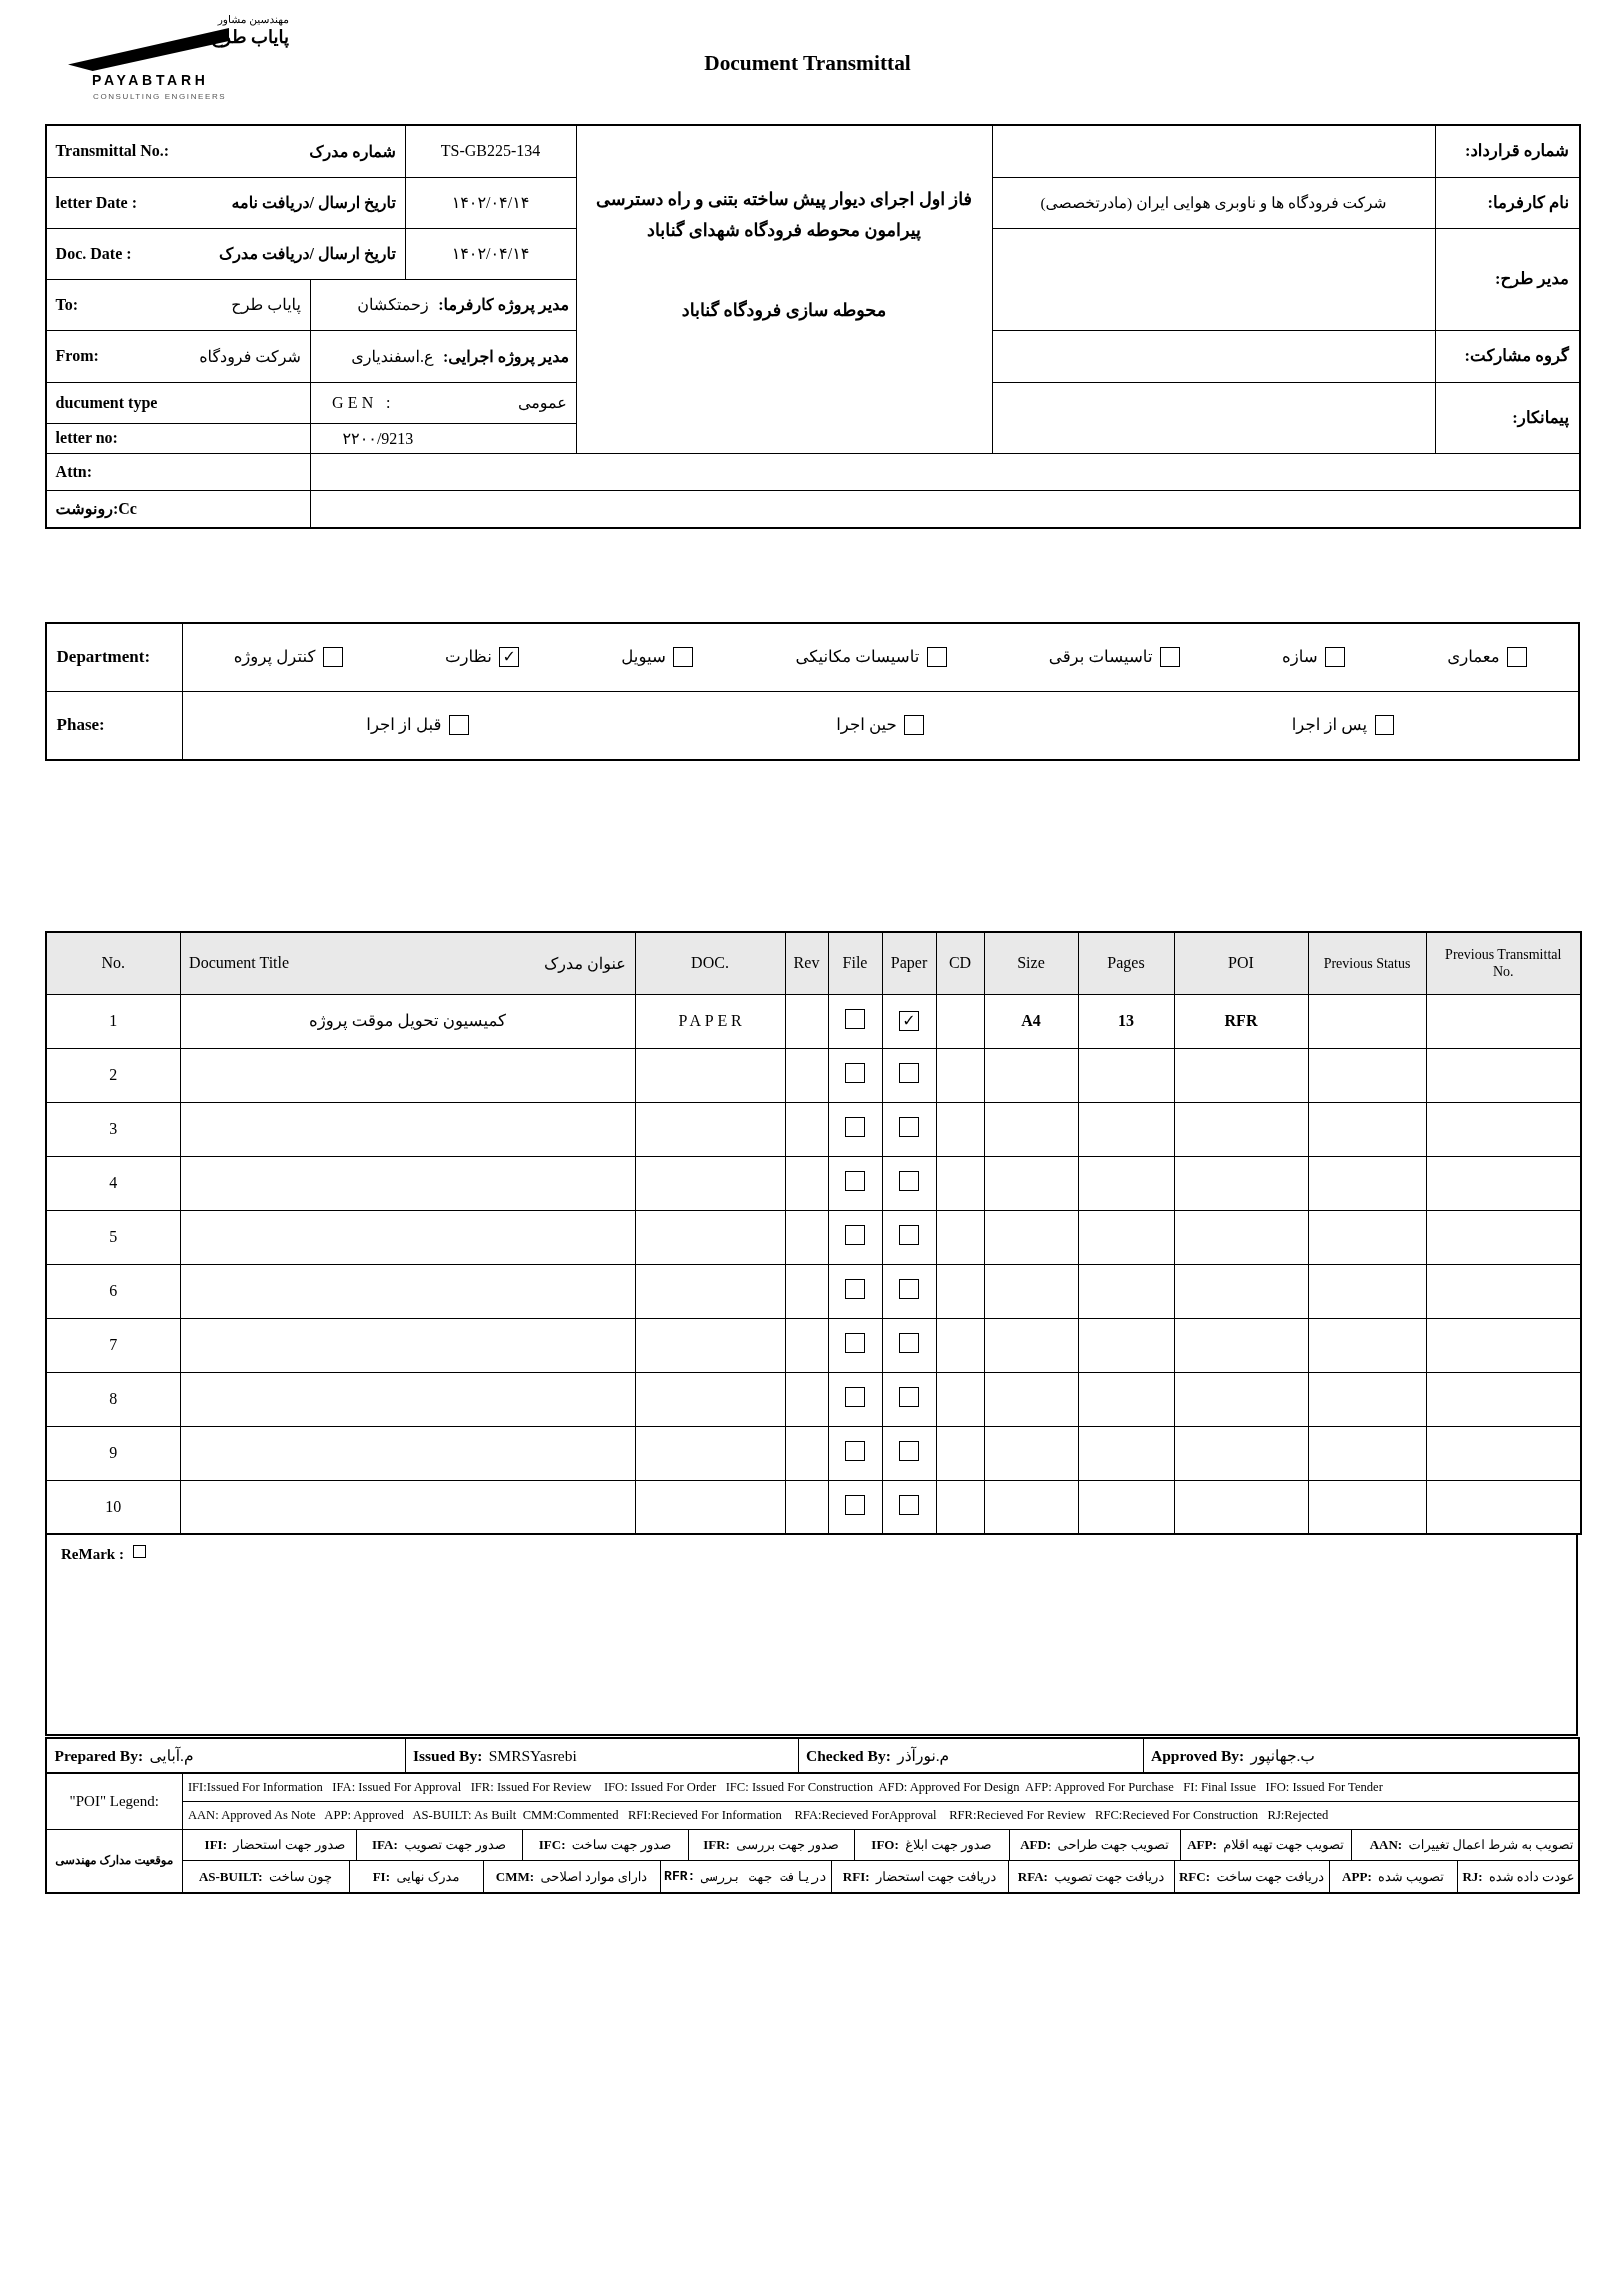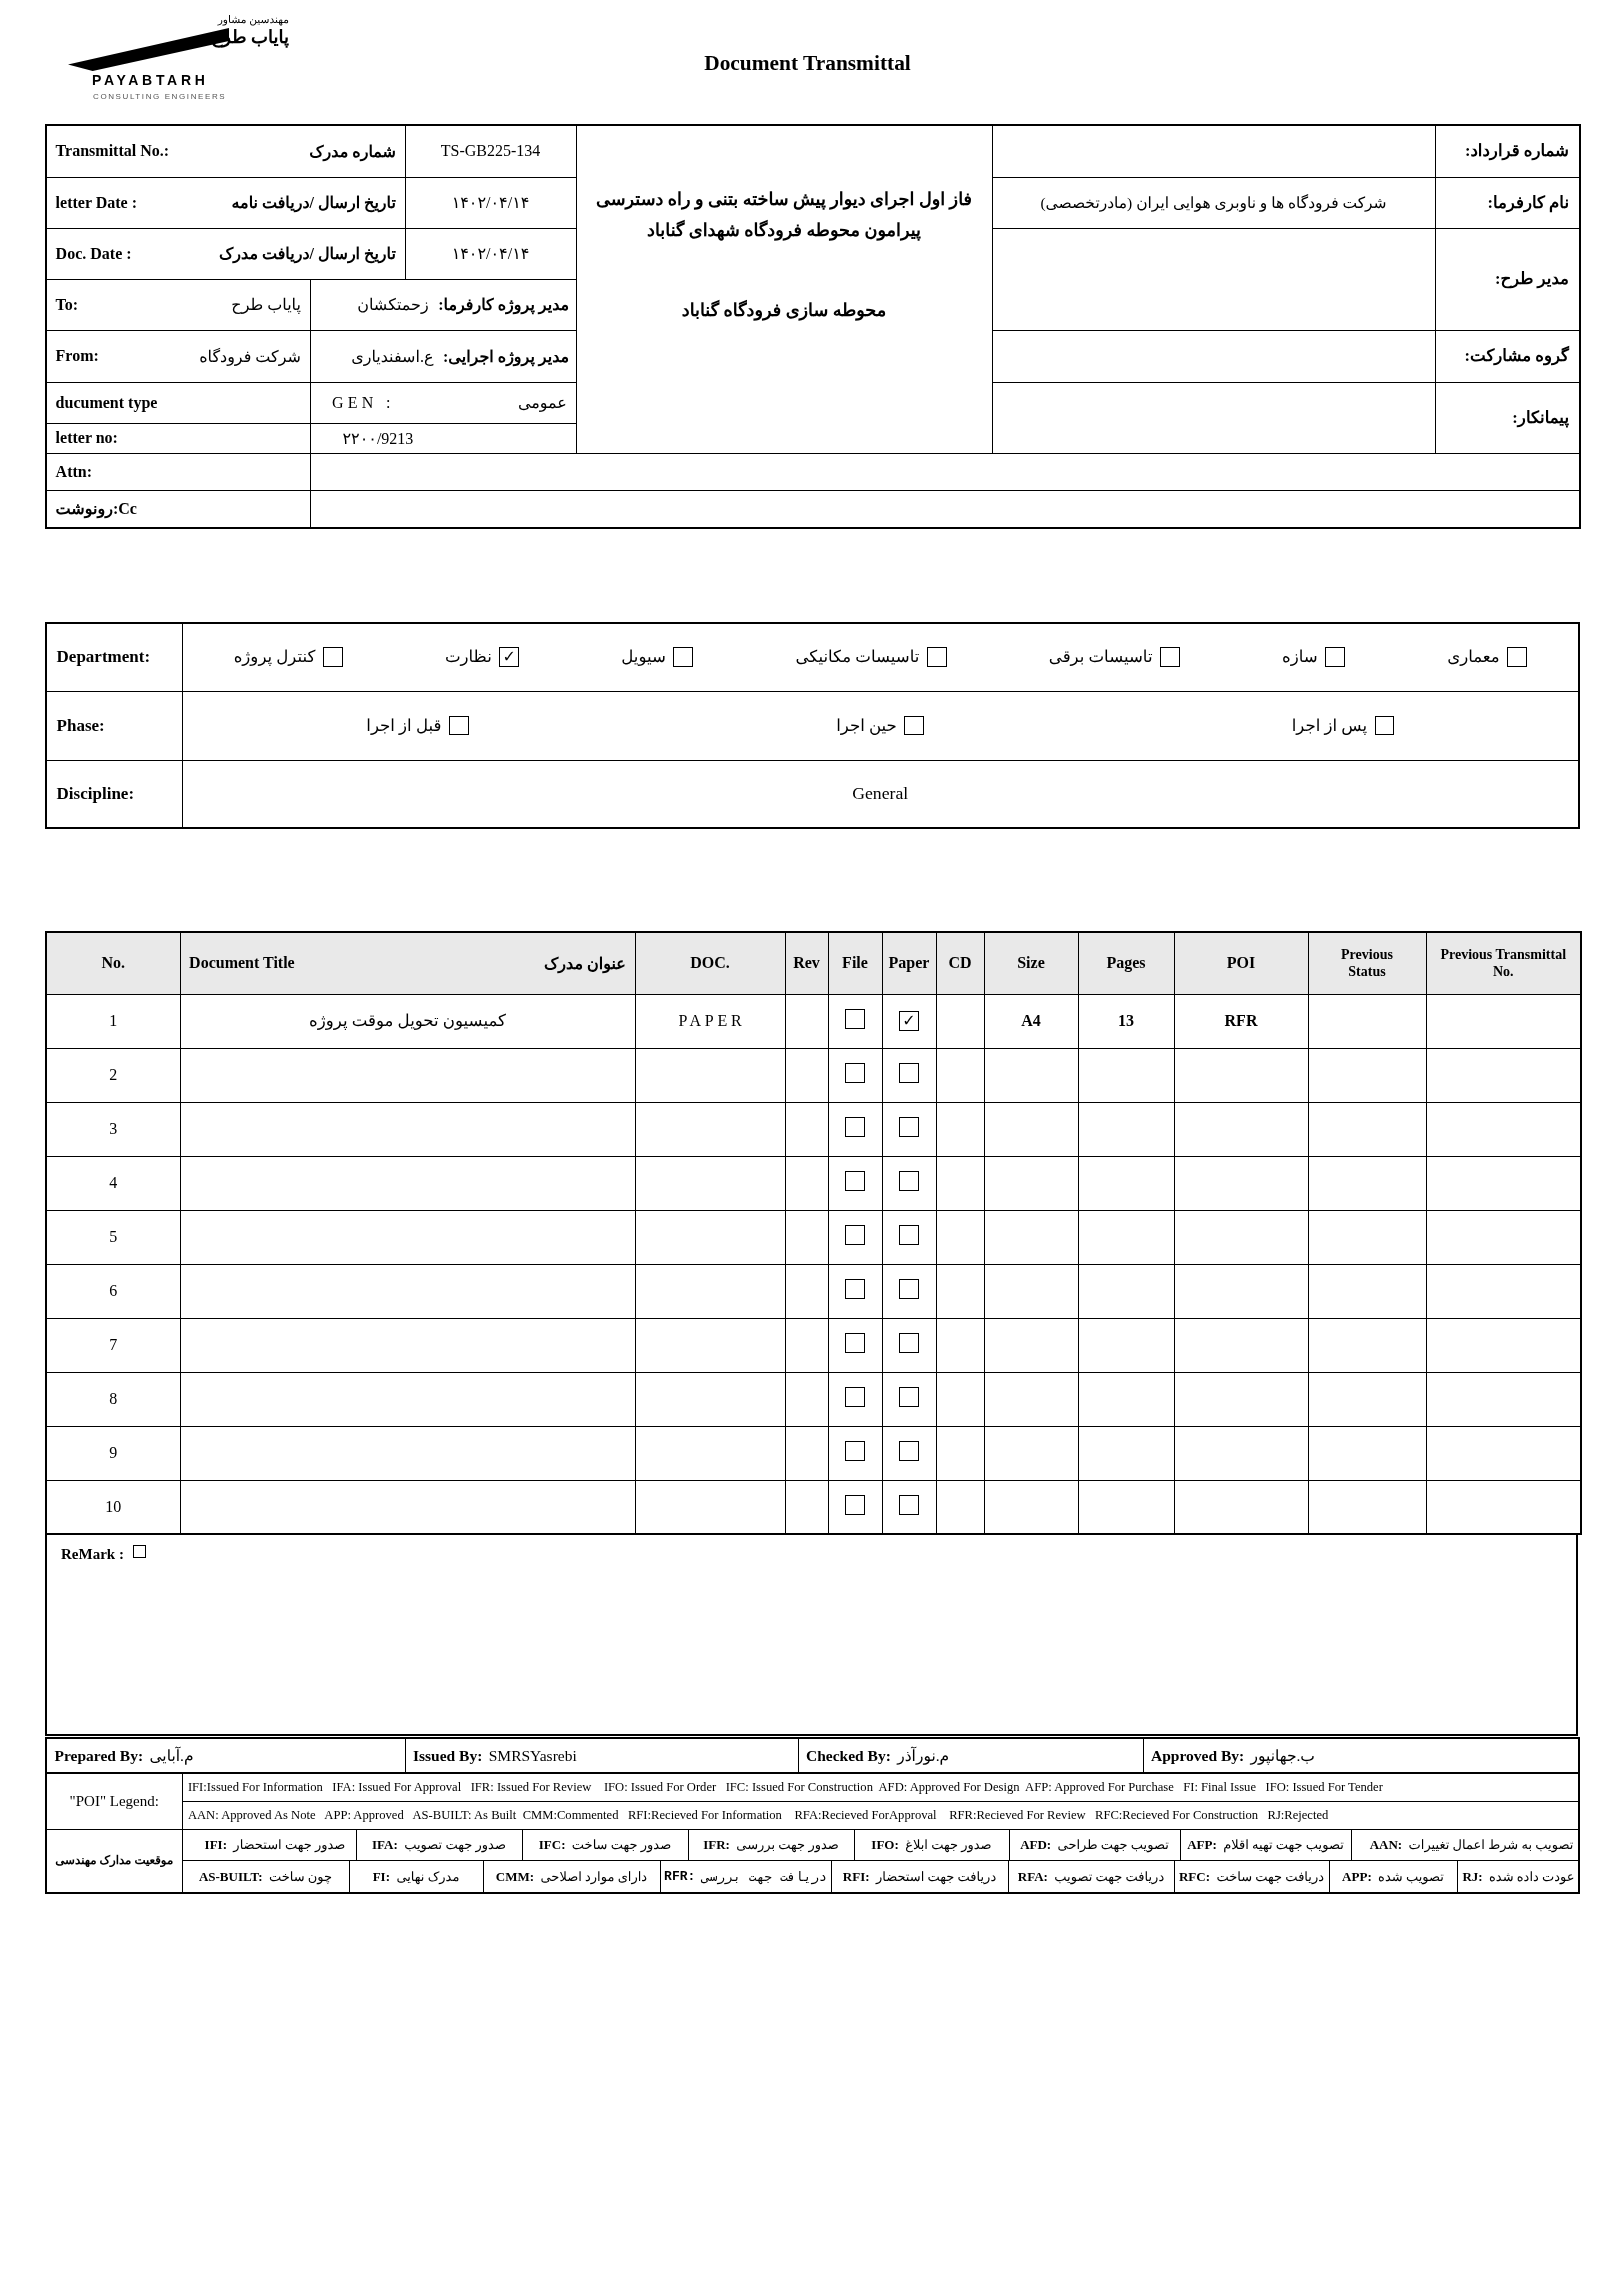--- a/index.html
+++ b/index.html
@@ -37,21 +37,21 @@
   
   .cb{display:inline-flex;align-items:center;justify-content:center;width:17.7px;height:17.7px;
       border:1.6px solid #000;font-size:16px;line-height:1;flex:0 0 auto;
       font-family:"DejaVu Sans",sans-serif;}
   .cb-sm{display:inline-block;width:11.8px;height:11.8px;border:1.1px solid #000;margin-left:8.6px;}
   
   .items{display:flex;justify-content:space-around;align-items:center;direction:rtl;width:100%;}
   .item{display:flex;align-items:center;gap:7.5px;font-size:16.6px;direction:rtl;}
   .sec-label{font-weight:bold;font-size:17px;padding-left:9.6px;}
   
-  .docs tr.head td{background:#e9e9e9;font-weight:bold;text-align:center;}
+  .docs tr.head td{background:#e9e9e9;font-weight:normal;text-align:center;}
   .hsm{font-size:14px;line-height:1.25;padding:0 13px;white-space:normal;}
   .sp{letter-spacing:3.7px;padding-left:3.7px;}
   .fa-cell{direction:rtl;text-align:center;font-size:16.6px;}
   
   .remark{left:45px;top:1533px;width:1533px;height:203px;border:2.1px solid #000;
           font-size:15px;font-weight:bold;padding:9.6px 0 0 14px;box-sizing:border-box;}
   
   .sig{font-size:15.5px;padding-left:7.5px;display:flex;align-items:center;gap:6.4px;}
   
   .poi-line{white-space:pre;padding-left:5.4px;font-size:12.6px;}
@@ -253,26 +253,20 @@
         <div class="item">
           <span class="cb"></span>
           <span>حین اجرا</span>
         </div>
         <div class="item">
           <span class="cb"></span>
           <span>قبل از اجرا</span>
         </div>
       </div>
     </td>
-  </tr>
-  <tr style="height:68px">
-    <td>
-      <span class="sec-label">Discipline:</span>
-    </td>
-    <td class="tc" style="font-size:17.7px;">General</td>
   </tr>
 </tbody>
   </table>
 
 <table class="abs frame docs" style="left:45px;top:931px;width:1533px;">
   <colgroup>
     <col style="width:134px">
       <col style="width:455px">
       <col style="width:150px">
       <col style="width:43px">

